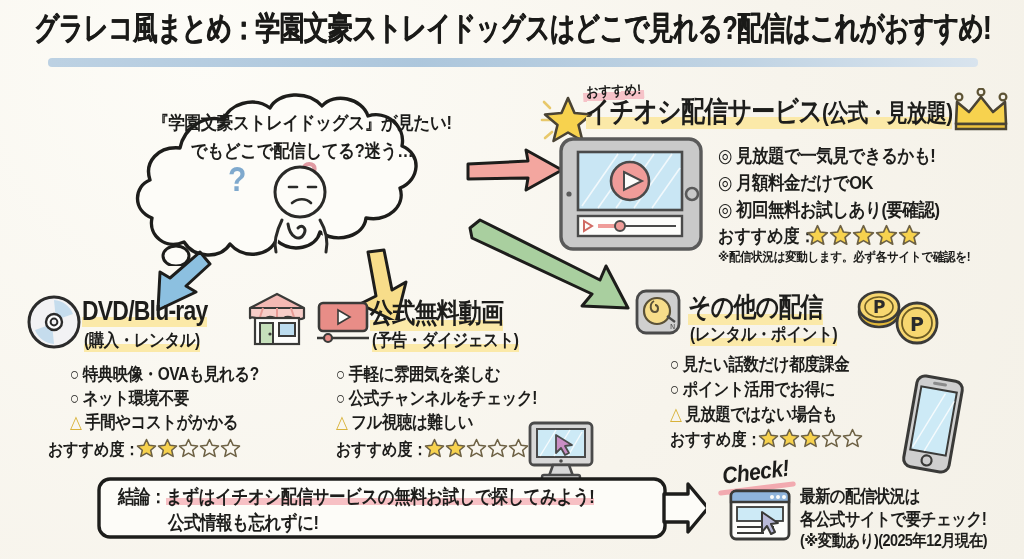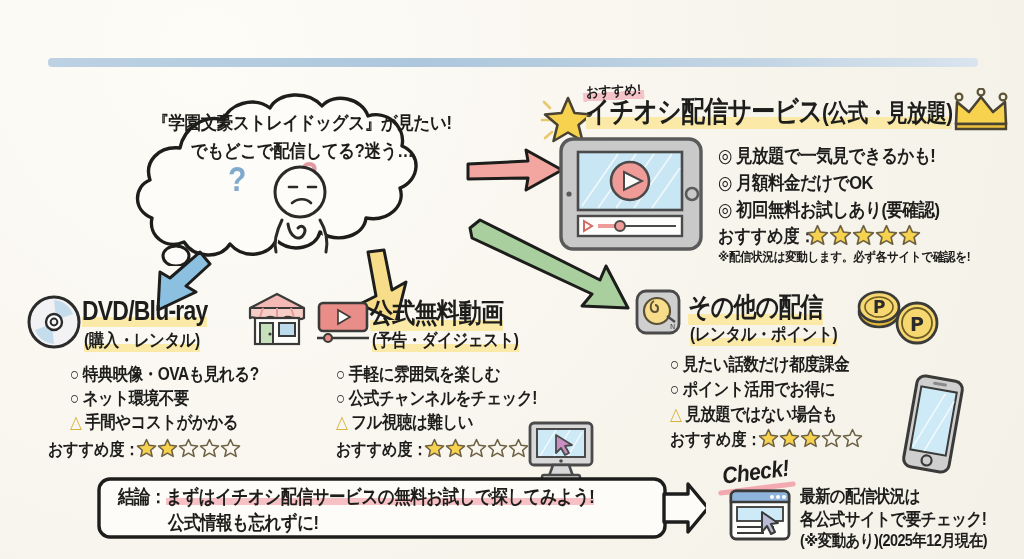--- a/index.html
+++ b/index.html
@@ -139,20 +139,23 @@
   #check-l2{top:509px;}
   #check-l3{top:531px;font-size:14.5px;}
 
   .stars svg{display:block;}
 </style>
 </head>
 <body>
 
 <div id="stage">
 
+  <div class="abs" id="title-wrap">
+    <span id="title-text">グラレコ風まとめ：学園文豪ストレイドッグスはどこで見れる?配信はこれがおすすめ!</span>
+  </div>
   <div class="abs" id="title-underline"></div>
 
   <div class="abs" id="cloud">
     <svg width="366" height="178" viewBox="0 0 366 178">
       <g fill="#fdfcf8" stroke="#1d1d1b" stroke-width="3.4" stroke-linejoin="round">
         <path d="M62,60 C40,58 26,74 32,92 C16,98 14,122 34,130
                  C30,148 48,162 66,154 C76,170 102,172 112,156
                  C126,172 152,168 158,152 C174,166 198,160 202,144
                  C220,156 246,148 248,130 C270,134 288,118 282,100
                  C302,92 304,66 284,58 C288,38 268,22 250,28

